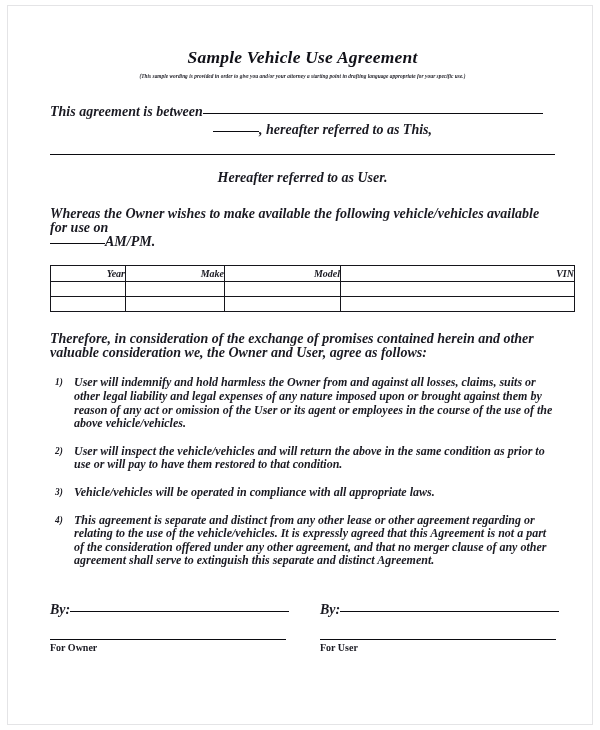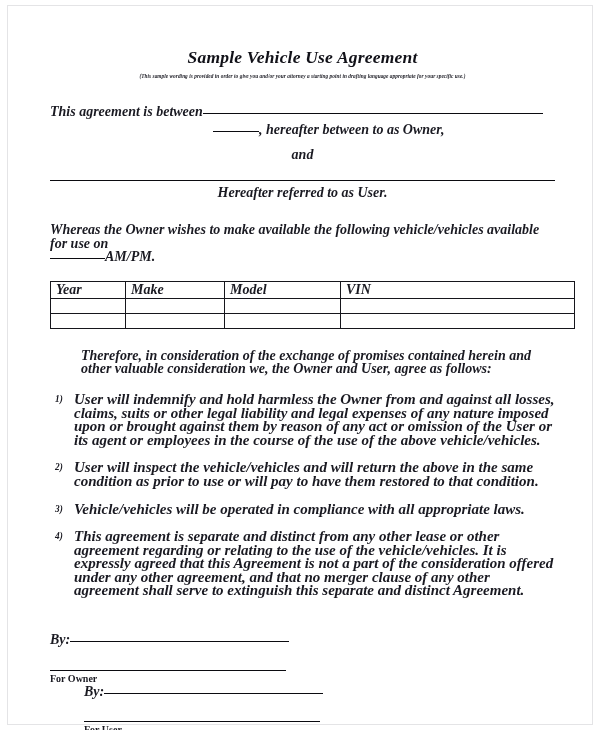--- a/index.html
+++ b/index.html
@@ -87,21 +87,21 @@
     text-align: left;
     padding-left: 163px;
     white-space: nowrap;
   }
   .row-and {
     margin-top: 12px;
     text-align: center;
   }
   .row-userline { margin-top: 10px; }
   .row-user {
-    margin-top: 1px;
+    margin-top: 11px;
     text-align: center;
   }
 
   
   .whereas { margin-top: 23px; }
   .whereas .l2, .whereas .l3 { white-space: nowrap; }
   .whereas .l2 { margin-top: 0; }
 
   
   .veh-table {
@@ -109,64 +109,63 @@
     border-collapse: collapse;
     width: 500px;
     table-layout: fixed;
   }
   .veh-table td, .veh-table th {
     border: 1.1px solid #16161c;
     height: 14px;
     padding: 0 0 0 5px;
     font-style: italic;
     font-weight: bold;
-    font-size: 14px;
-    text-align: left;
+    font-size: 10px;
+    text-align: right;
     color: #1a1a22;
   }
   .veh-table th { height: 15px; }
   .col-year  { width: 69px; }
   .col-make  { width: 93px; }
   .col-model { width: 110px; }
   .col-vin   { width: 228px; }
 
   
-  .therefore { margin-top: 20px; margin-left: 31px; }
+  .therefore { margin-top: 20px; }
 
   .clauses { margin-top: 17px; }
   .clause {
     display: flex;
     margin-bottom: 14px;
   }
   .clause-num {
     flex: 0 0 24px;
     font-style: italic;
     font-weight: bold;
     font-size: 9.3px;
     line-height: 13.6px;
     padding-left: 5px;
     box-sizing: border-box;
   }
   .clause-text {
     flex: 1 1 auto;
     font-style: italic;
     font-weight: bold;
-    font-size: 15px;
+    font-size: 12px;
     line-height: 13.6px;
     text-align: left;
   }
 
   
   .sig-block { margin-top: 35px; }
   .signed-line { white-space: nowrap; }
 
   .sig-cols {
     display: flex;
     margin-top: 19px;
-    flex-direction: column;
   }
   .sig-col {
     width: 236px;
     box-sizing: border-box;
   }
   .sig-col.right { margin-left: 34px; }
 
   .by-row { white-space: nowrap; }
   .by-rule {
     display: inline-block;
@@ -198,26 +197,23 @@
     <h1 class="doc-title">Sample Vehicle Use Agreement</h1>
     <div class="doc-subtitle">(This sample wording is provided in order to give you and/or your attorney a starting point in drafting language appropriate for your specific use.)</div>
 
     <div class="parties">
 
       <div class="para line-between">
         <span>This agreement is between</span><span class="rule" style="width:340px"></span>
       </div>
 
       <div class="para row-owner">
-        <span class="rule" style="width:46px"></span><span>, hereafter between to as Owner,</span>
-      </div>
-
-      <div class="para row-and">
-        <span>and</span>
-      </div>
+        <span class="rule" style="width:46px"></span><span>, hereafter referred to as This,</span>
+      </div>
+
 
       <div class="para row-userline">
         <span class="rule" style="width:505px"></span>
       </div>
 
       <div class="para row-user">
         <span>Hereafter referred to as User.</span>
       </div>
     </div>
 

